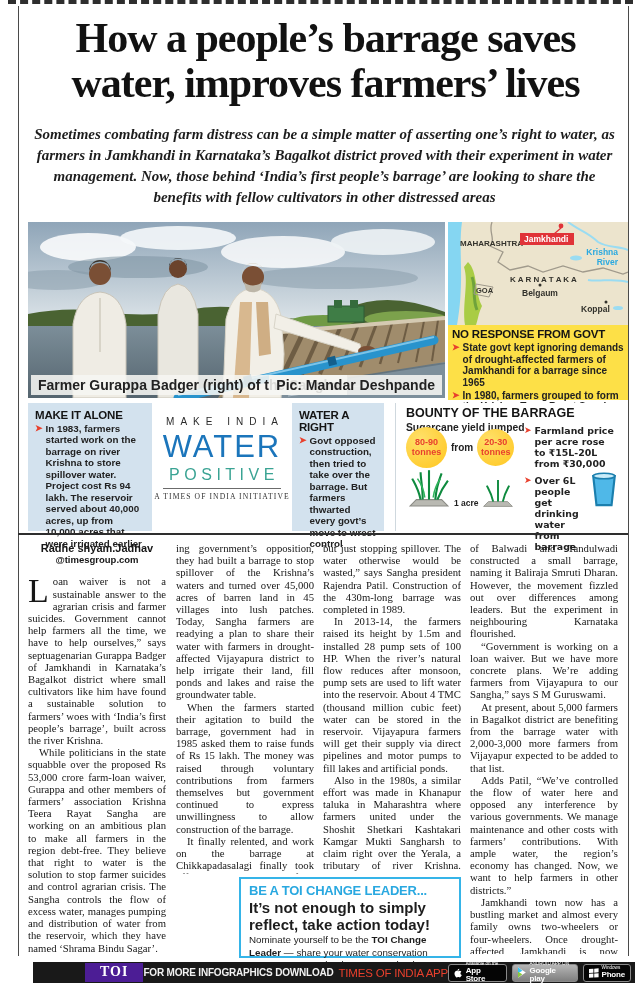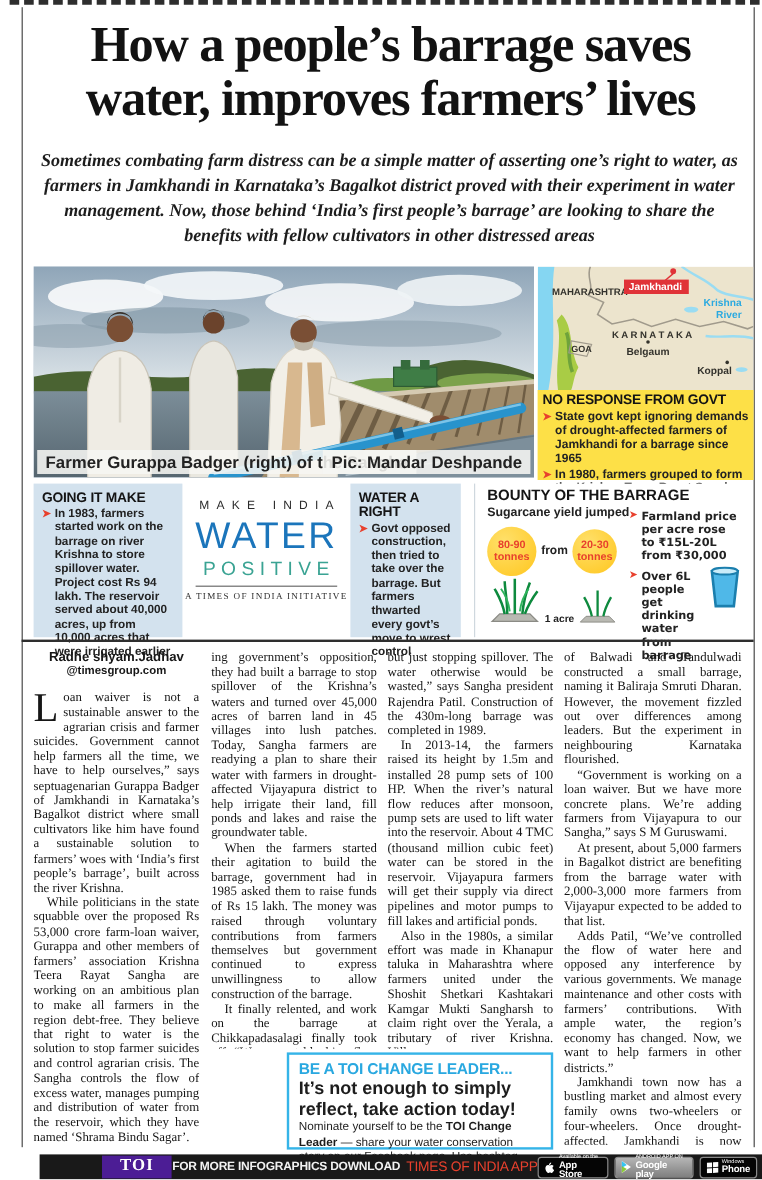--- a/index.html
+++ b/index.html
@@ -35,21 +35,21 @@
   .logo{position:absolute;left:124px;top:0;width:140px;height:128px;text-align:center;padding-top:13px;box-sizing:border-box;}
   .logo .mi{font-size:10px;letter-spacing:6px;color:#2b2b2b;margin-left:6px;}
   .logo .water{font-size:31px;color:#1b75bb;letter-spacing:2px;margin-top:2px;}
   .logo .positive{font-size:16px;color:#3aa393;letter-spacing:4.5px;margin-top:1px;margin-left:4px;}
   .logo .lrule{width:118px;height:1px;background:#6b6b6b;margin:4px auto 3px auto;}
   .logo .tag{font-family:"Liberation Serif",serif;font-size:7.6px;letter-spacing:1.1px;color:#333;}
   .bounty{position:absolute;left:367px;top:0;width:225px;height:128px;background:#fff;
           box-sizing:border-box;padding:3px 4px 0 10px;border-left:1px solid #cfd8de;}
   .bounty-title{font-size:12.5px;font-weight:bold;color:#141414;}
   .bounty-sub{font-size:10.3px;font-weight:bold;color:#222;margin-top:2px;}
-  .yield{position:absolute;left:10px;top:36px;width:118px;}
+  .yield{position:absolute;left:10px;top:24px;width:118px;}
   .circ{width:41px;height:41px;border-radius:50%;background:radial-gradient(circle at 35% 30%,#ffe06a,#ffc61e);
         display:flex;flex-direction:column;align-items:center;justify-content:center;
         font-size:9px;font-weight:bold;color:#e8402d;line-height:1.05;}
   .fromw{font-size:10px;font-weight:bold;color:#222;text-align:center;}
   .acre{font-size:8.5px;font-weight:bold;color:#222;}
   .bounty-right{position:absolute;left:128px;top:22px;width:93px;}
   .bounty-right .bullet{font-family:"DejaVu Sans",sans-serif;font-size:9.4px;margin-bottom:6px;}
   .glass{position:absolute;right:2px;top:68px;}
   
   .midrule{position:absolute;left:18px;width:610px;top:533px;height:2px;background:#2e2e2e;}
@@ -220,21 +220,21 @@
         </div>
       <div class="bullet">
           <span class="arr">➤</span>
         <span><span>In 1980, farmers grouped to form the </span><b>Krishna Teera Rayat Sangha</b></span>
         </div>
     </div>
   </div>
 
   <div class="inforow">
     <div class="bluebox going">
-      <div class="infobox-title">GOING IT MAKE</div>
+      <div class="infobox-title">MAKE IT ALONE</div>
       <div class="bullet" style="font-size:9.8px;">
           <span class="arr">➤</span>
         <span>In 1983, farmers started work on the barrage on river Krishna to store spillover water. Project cost Rs 94 lakh. The reservoir served about 40,000 acres, up from 10,000 acres that were irrigated earlier</span>
         </div>
     </div>
 
     <div class="logo">
       <div class="mi">MAKE INDIA</div>
       <div class="water">WATER</div>
       <div class="positive">POSITIVE</div>

